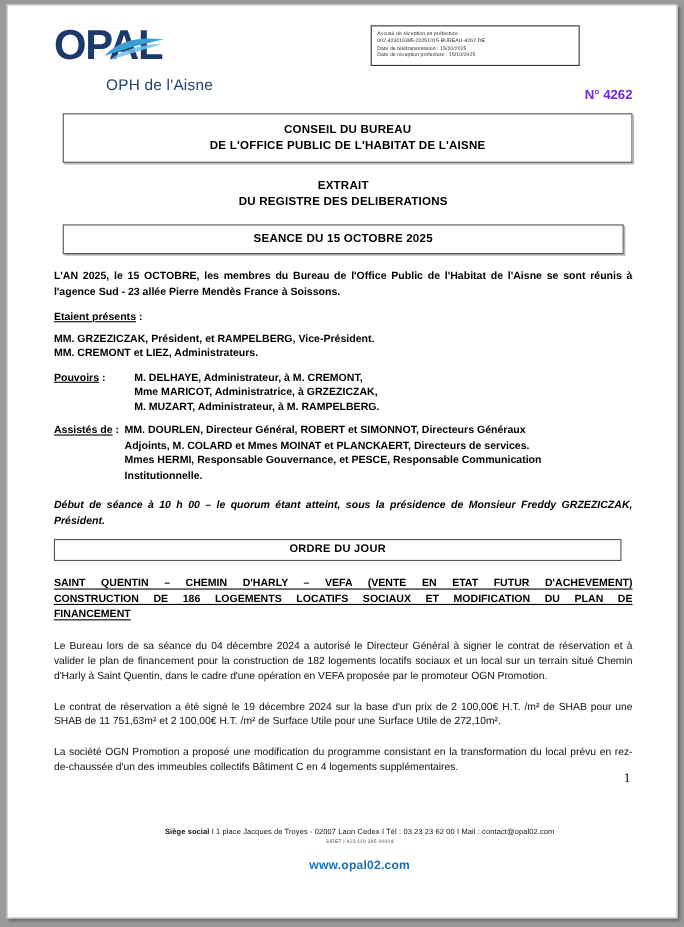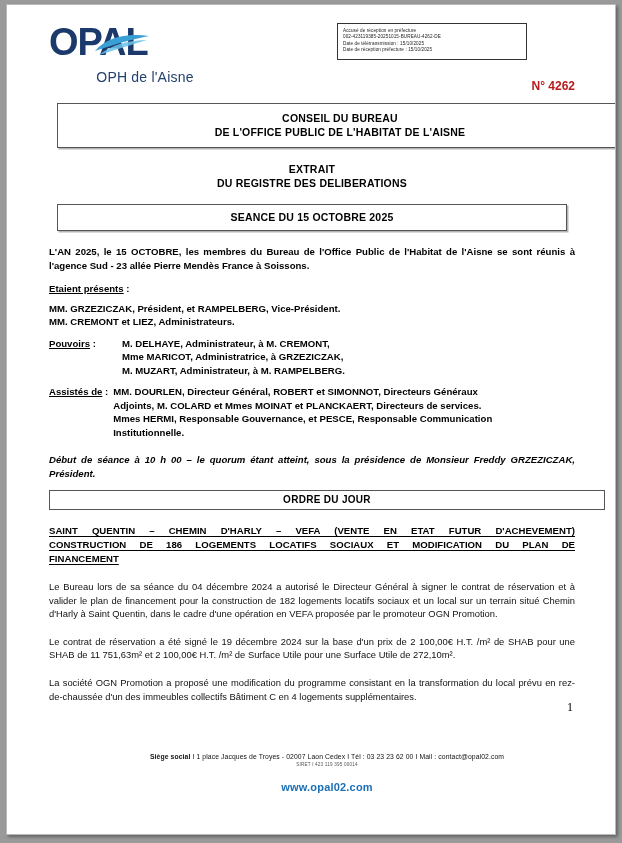--- a/index.html
+++ b/index.html
@@ -85,38 +85,38 @@
     color: #1a1a1a;
     white-space: nowrap;
     letter-spacing: 0.1px;
   }
   .numero {
     position: absolute;
     right: 0px;
     top: 62px;
     font-size: 12px;
     font-weight: bold;
-    color: #b91c1c;
+    color: #6d28d9;
   }
 
   
   .titlebox {
     border: 1px solid #555;
     box-sizing: border-box;
     text-align: center;
     padding: 7px 4px 8px 4px;
     box-shadow: 1.5px 1.5px 0 rgba(120,120,120,0.55);
   }
   .titlebox .l1, .titlebox .l2 {
     font-size: 10.5px;
     font-weight: bold;
     line-height: 14px;
     letter-spacing: 0.2px;
   }
-  .box-offset { margin-left: 8px; width: 566px; }
+  .box-offset { margin-left: 8px; width: 518px; }
   .center-bold {
     text-align: center;
     font-size: 10.5px;
     font-weight: bold;
     line-height: 14px;
     letter-spacing: 0.2px;
   }
   .seance-box {
     border: 1px solid #555;
     box-sizing: border-box;
@@ -129,21 +129,21 @@
   .seance-box .t {
     font-size: 10.5px;
     font-weight: bold;
     letter-spacing: 0.2px;
   }
   .odj-box {
     border: 1px solid #555;
     box-sizing: border-box;
     text-align: center;
     padding: 3px 4px 4px 4px;
-    width: 556px;
+    width: 516px;
   }
   .odj-box .t {
     font-size: 10px;
     font-weight: bold;
     letter-spacing: 0.3px;
   }
 
   
   .p-bold {
     font-size: 9.6px;

